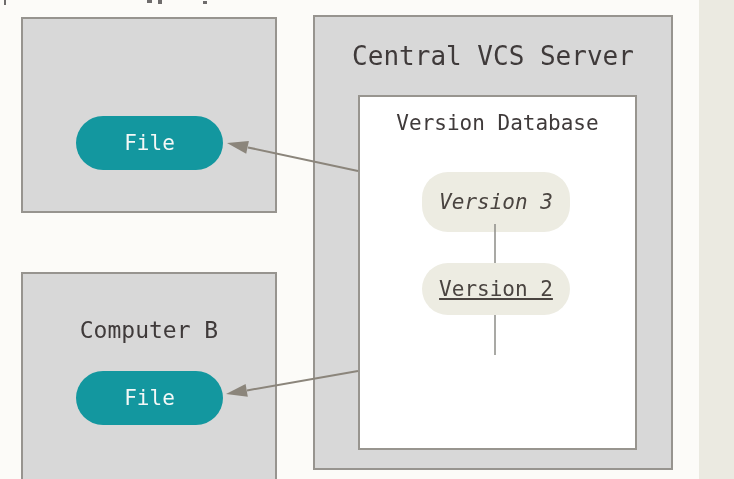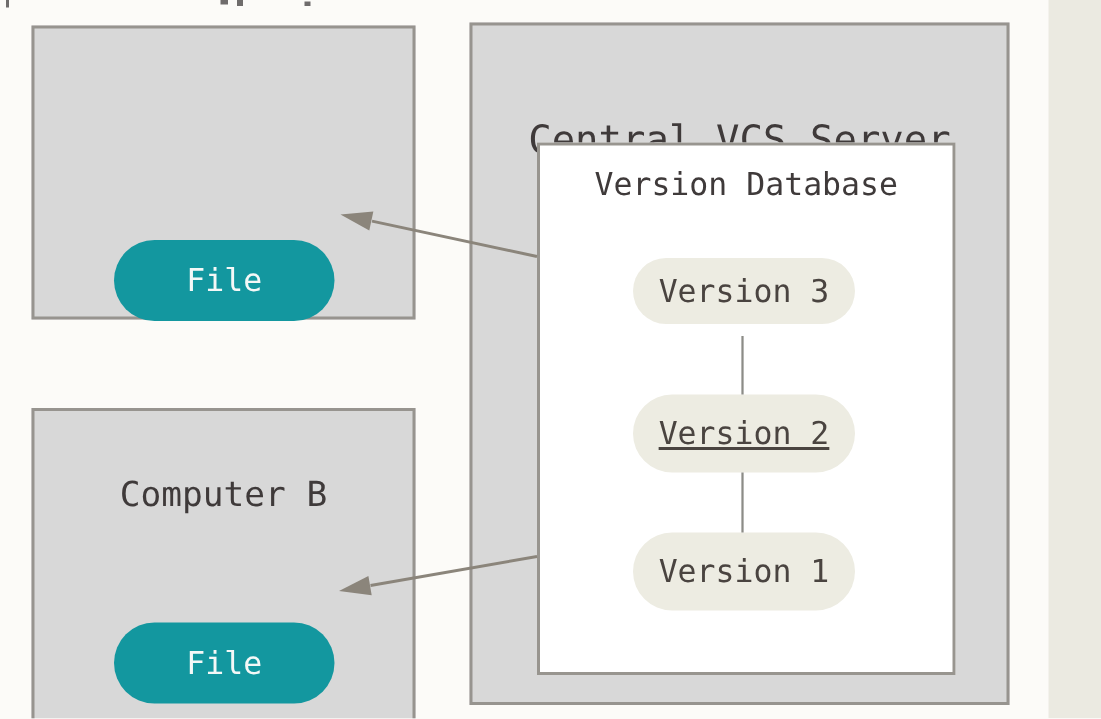--- a/index.html
+++ b/index.html
@@ -50,21 +50,20 @@
     border-radius: 27px;
     display: flex;
     align-items: center;
     justify-content: center;
     font-size: 21px;
     box-sizing: border-box;
   }
   .pill-teal {
     background: #13979f;
     color: #f4f8f7;
-    margin-top: 44px;
   }
   .pill-version {
     background: #edece2;
     color: #4a4440;
     border-radius: 26px;
   }
   .overlay-svg {
     position: absolute;
     top: 0; left: 0;
     width: 734px; height: 479px;
@@ -92,33 +91,30 @@
   </div>
 
   <div class="box" style="left:21px;top:272px;width:256px;height:228px;">
     <div class="box-title title-23" style="top:43px;">Computer B</div>
     <div class="pill pill-teal" style="left:53px;top:97px;width:147px;height:54px;">
       <span>File</span>
     </div>
   </div>
 
   <div class="box" style="left:313px;top:15px;width:360px;height:455px;">
-    <div class="box-title title-26" style="top:24px;margin-top:38px;">Central VCS Server</div>
+    <div class="box-title title-26" style="top:24px;">Central VCS Server</div>
 
     <div class="inner-white" style="left:43px;top:78px;width:279px;height:355px;">
       <div class="box-title title-21" style="top:14px;">Version Database</div>
 
-      <div class="pill pill-version" style="left:62px;top:75px;width:148px;height:44px;">
+      <div class="pill pill-version" style="left:62px;top:75px;width:148px;height:60px;font-style:italic;">
         <span>Version 3</span>
       </div>
       <div class="pill pill-version" style="left:62px;top:166px;width:148px;height:52px;text-decoration:underline;">
         <span>Version 2</span>
-      </div>
-      <div class="pill pill-version" style="left:62px;top:258px;width:148px;height:52px;">
-        <span>Version 1</span>
       </div>
     </div>
   </div>
 
   <svg class="overlay-svg" viewBox="0 0 734 479" xmlns="http://www.w3.org/2000/svg">
 
     <line x1="495" y1="224" x2="495" y2="263" stroke="#8c8c87" stroke-width="1.5"></line>
     <line x1="495" y1="315" x2="495" y2="355" stroke="#8c8c87" stroke-width="1.5"></line>
 
     <g>

